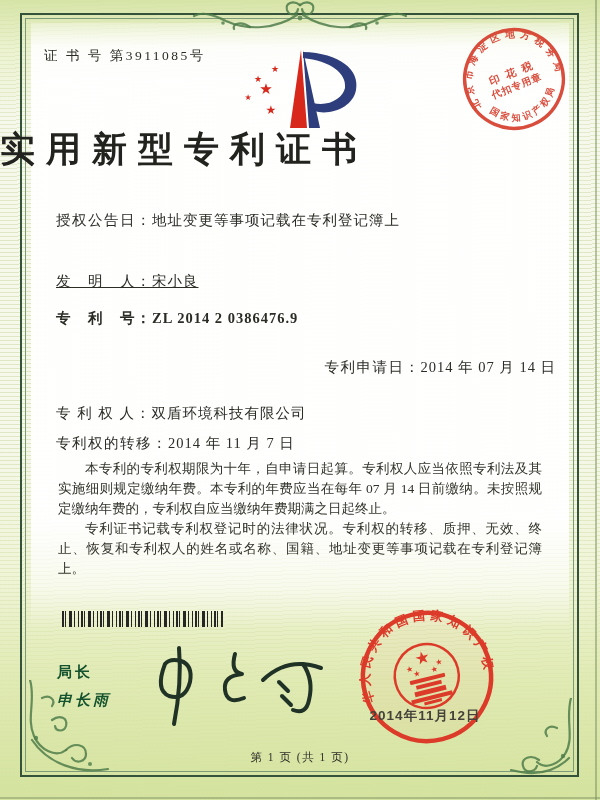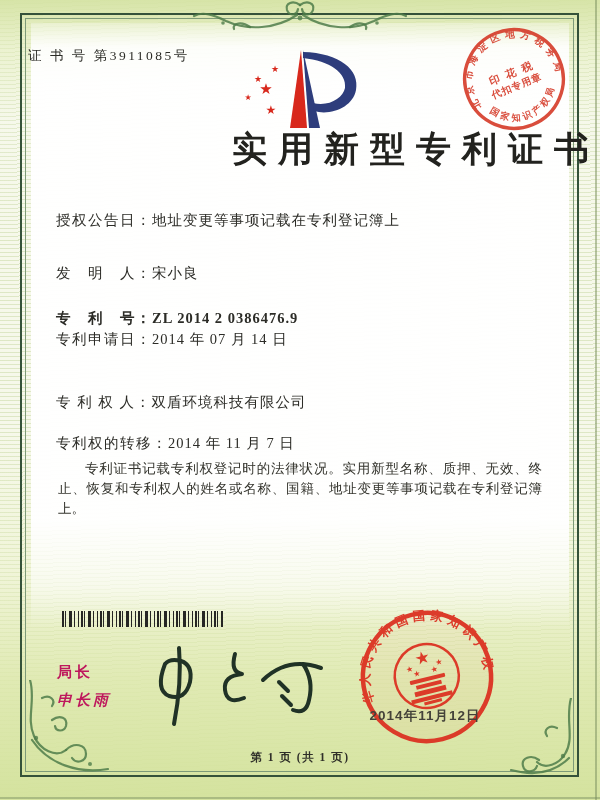--- a/index.html
+++ b/index.html
@@ -36,52 +36,52 @@
       rgba(255,255,255,.90) 4%,
       rgba(255,255,255,.97) 10%,
       rgba(255,255,255,.97) 82%,
       rgba(255,255,255,.55) 93%,
       rgba(255,255,255,0) 100%);
   }
   .ornament{position:absolute;z-index:3;}
   .ornament path{fill:none;stroke:#4f7d4a;stroke-width:2.2;stroke-linecap:round;opacity:.85;}
   .ornament circle{fill:#4f7d4a;opacity:.8;}
   .content{position:absolute;z-index:4;color:#2c2c27;}
-  .cert-no{left:28px;top:47px;font-size:13.5px;letter-spacing:2.5px;}
+  .cert-no{left:44px;top:47px;font-size:13.5px;letter-spacing:2.5px;}
   .logo{left:230px;top:44px;width:140px;height:88px;z-index:4;position:absolute;}
   .logo .star{font-family:"DejaVu Sans",sans-serif;fill:#d8281c;}
   .doc-title{
-    left:0;top:126px;width:600px;text-align:right;
+    left:0;top:126px;width:600px;text-align:left;
     font-size:35px;font-weight:700;letter-spacing:11px;color:#22221e;
   }
   .field{left:56px;width:500px;font-size:14.5px;letter-spacing:1px;white-space:nowrap;}
   .field .lab{letter-spacing:1.5px;}
-  .f0{top:211px;}.f1{top:264px;}.f2{top:309px;font-weight:bold;}.f3{top:330px;}.f4{top:393px;}.f5{top:434px;}
+  .f0{top:211px;}.f1{top:272px;text-decoration:underline;}.f2{top:309px;font-weight:bold;}.f3{top:358px;text-align:right;}.f4{top:404px;}.f5{top:434px;}
   .paras{left:58px;top:459px;width:484px;}
   .paras p{margin:0;text-indent:2em;font-size:13.5px;line-height:20px;
     text-align:justify;color:#34342d;}
   .barcode{
     position:absolute;left:62px;top:611px;width:161px;height:16px;z-index:4;
     background:repeating-linear-gradient(90deg,
       #262624 0 2px,transparent 2px 3px,
       #262624 3px 4px,transparent 4px 7px,
       #262624 7px 10px,transparent 10px 12px,
       #262624 12px 13px,transparent 13px 16px,
       #262624 16px 17px,transparent 17px 19px);
   }
   .director{left:57px;font-family:"Liberation Sans","DejaVu Sans",sans-serif;
-    font-weight:700;font-size:15px;letter-spacing:3px;color:#be185d;}
+    font-weight:700;font-size:15px;letter-spacing:3px;color:#14532d;}
   .director.line1{top:663px;}
   .director.line2{top:691px;font-style:italic;}
   .signature{position:absolute;left:143px;top:638px;width:200px;height:92px;z-index:5;}
   .signature path{fill:none;stroke:#203226;stroke-width:4;stroke-linecap:round;stroke-linejoin:round;}
   .seal{position:absolute;z-index:5;}
   .seal text{font-family:"Liberation Sans","DejaVu Sans",sans-serif;}
   .footer{left:0;top:750px;width:600px;text-align:center;font-size:11.5px;
-    letter-spacing:1.5px;color:#2f2f29;font-weight:bold;}
+    letter-spacing:1.5px;color:#2f2f29;}
   .photo-edge-right{position:absolute;right:3px;top:0;bottom:0;width:2px;
     background:rgba(130,150,100,.55);z-index:6;}
   .photo-edge-bottom{position:absolute;left:0;right:0;bottom:1px;height:2px;
     background:rgba(120,140,95,.45);z-index:6;}
 </style>
 </head>
 <body>
 
 <div class="frame"></div>
 <div class="paper-white"></div>
@@ -144,21 +144,22 @@
   <span class="lab">专利申请日：</span><span>2014 年 07 月 14 日</span>
 </div>
 <div class="content field f4">
   <span class="lab">专 利 权 人：</span><span>双盾环境科技有限公司</span>
 </div>
 <div class="content field f5">
   <span class="lab">专利权的转移：</span><span>2014 年 11 月 7 日</span>
 </div>
 
 <div class="content paras">
-  <p>专利证书记载专利权登记时的法律状况。实用新型名称、质押、无效、终止、恢复和专利权人的姓名或名称、国籍、地址变更等事项记载在专利登记簿上。</p>
+  <p>本专利的专利权期限为十年，自申请日起算。专利权人应当依照专利法及其实施细则规定缴纳年费。本专利的年费应当在每年 07 月 14 日前缴纳。未按照规定缴纳年费的，专利权自应当缴纳年费期满之日起终止。</p>
+  <p>专利证书记载专利权登记时的法律状况。专利权的转移、质押、无效、终止、恢复和专利权人的姓名或名称、国籍、地址变更等事项记载在专利登记簿上。</p>
 </div>
 
 <div class="barcode"></div>
 
 <div class="content director line1">局长</div>
 <div class="content director line2">申长雨</div>
 
 <svg class="signature" viewBox="0 0 200 92">
   <path d="M22 26 Q12 52 26 58 Q42 63 47 44 Q50 27 38 23 Q27 20 22 26"></path>
   <path d="M36 10 Q39 45 31 86"></path>

